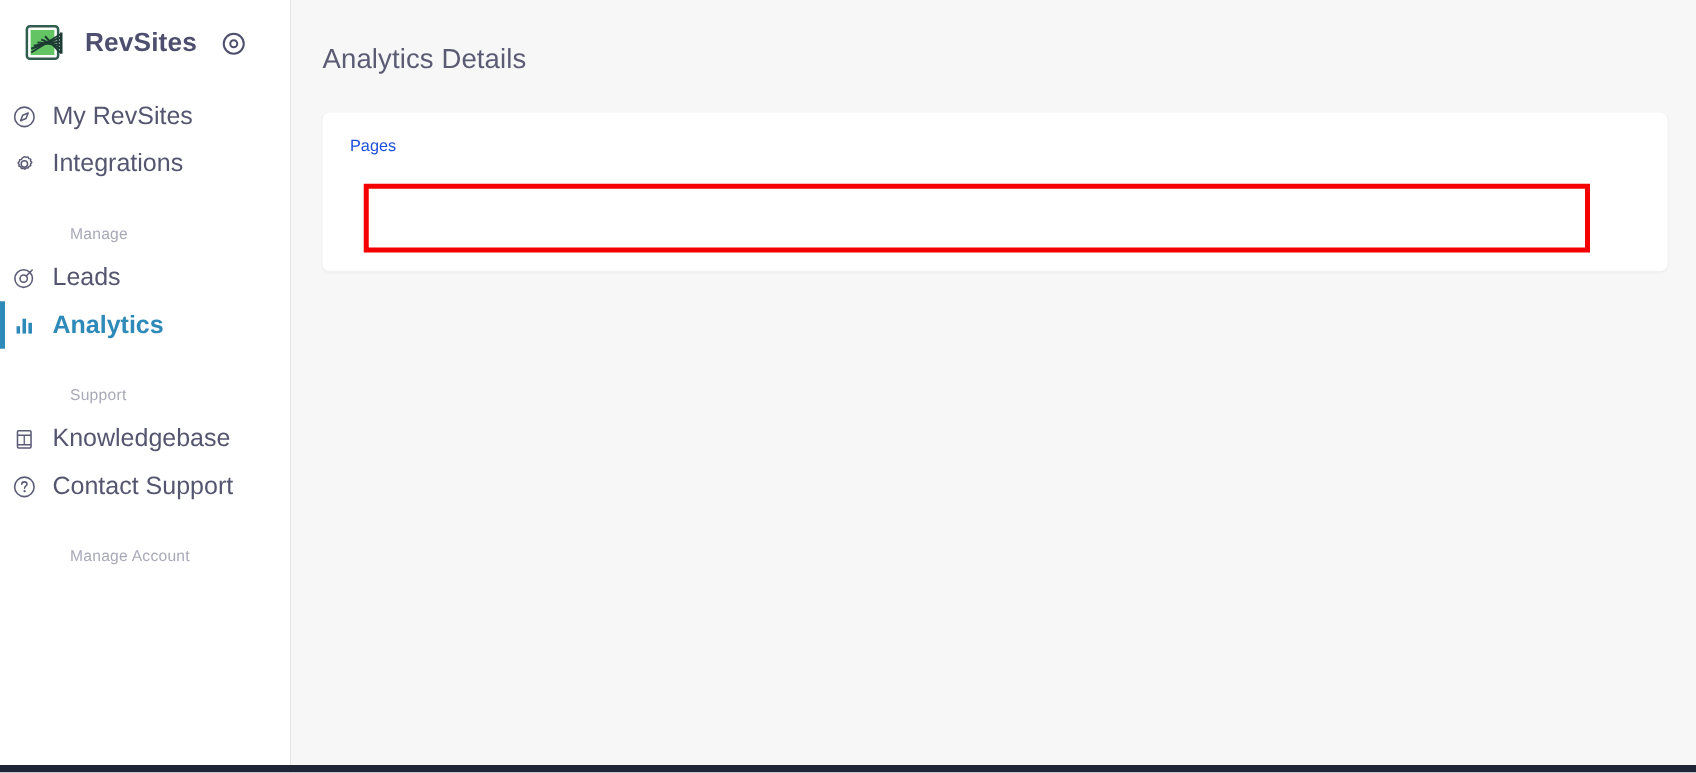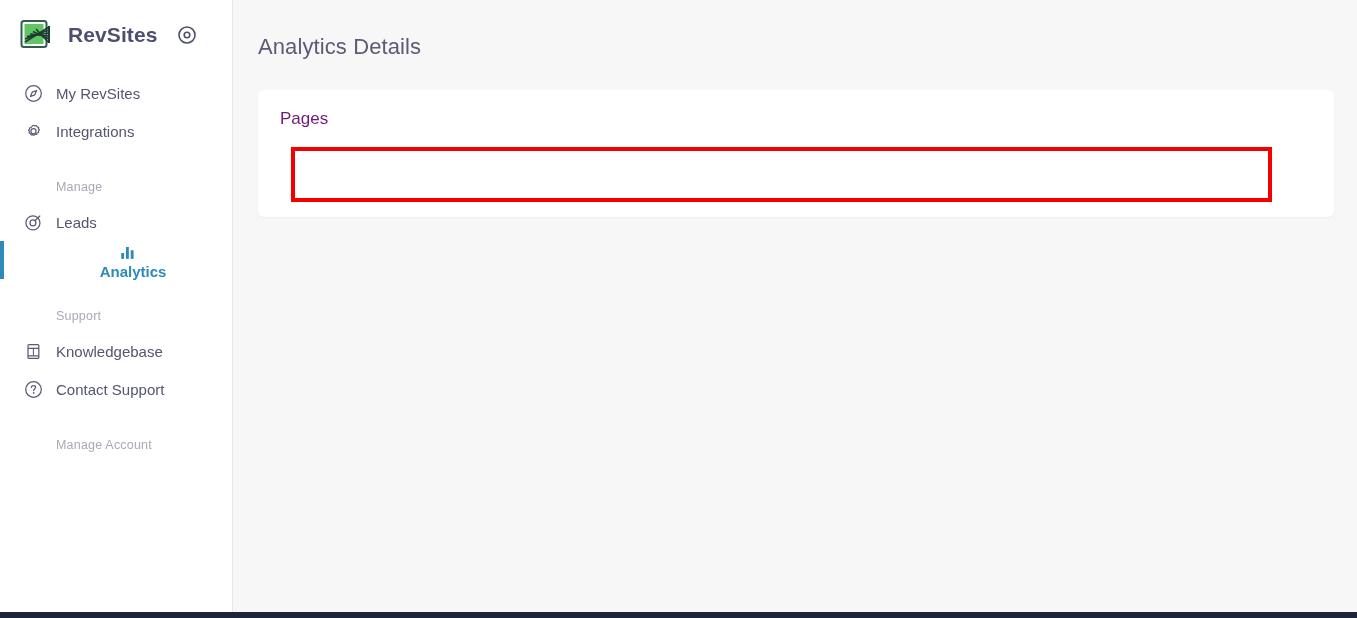--- a/index.html
+++ b/index.html
@@ -59,33 +59,33 @@
     font-size: 12.5px;
     color: #a9a9b8;
     padding: 0 0 9px 56px;
     letter-spacing: .2px;
   }
   .nav-item {
     position: relative;
     display: flex;
     align-items: center;
     height: 38px;
-    padding-left: 22px;
+    padding-left: 8px;
     cursor: pointer;
     color: #54556f;
-    font-size: 15px;
+    font-size: 20px;
   }
   .nav-item .ico {
     width: 22px; height: 22px;
     flex: 0 0 22px;
     display: flex; align-items: center; justify-content: center;
     color: #5a5b75;
   }
   .nav-item .txt { margin-left: 12px; }
-  .nav-item.active { color: #2e8ab8; font-weight: 700; flex-direction: column; }
+  .nav-item.active { color: #2e8ab8; font-weight: 700; }
   .nav-item.active .ico { color: #2e8ab8; }
   .nav-item.active::before {
     content: "";
     position: absolute;
     left: 0; top: 0;
     width: 4px; height: 38px;
     background: #2e8ab8;
   }
   .spacer-md { height: 26px; }
 
@@ -106,22 +106,22 @@
     letter-spacing: .1px;
   }
   .card {
     background: #ffffff;
     border-radius: 6px;
     height: 127px;
     position: relative;
     box-shadow: 0 1px 2px rgba(30,30,60,.05);
   }
   .card-title {
-    font-size: 17px;
-    color: #701a75;
+    font-size: 13px;
+    color: #1d4ed8;
     padding: 19px 0 0 22px;
   }
 
   .row-wrap {
     position: absolute;
     left: 33px;
     top: 57px;
     right: 62px;
     height: 55px;
   }

